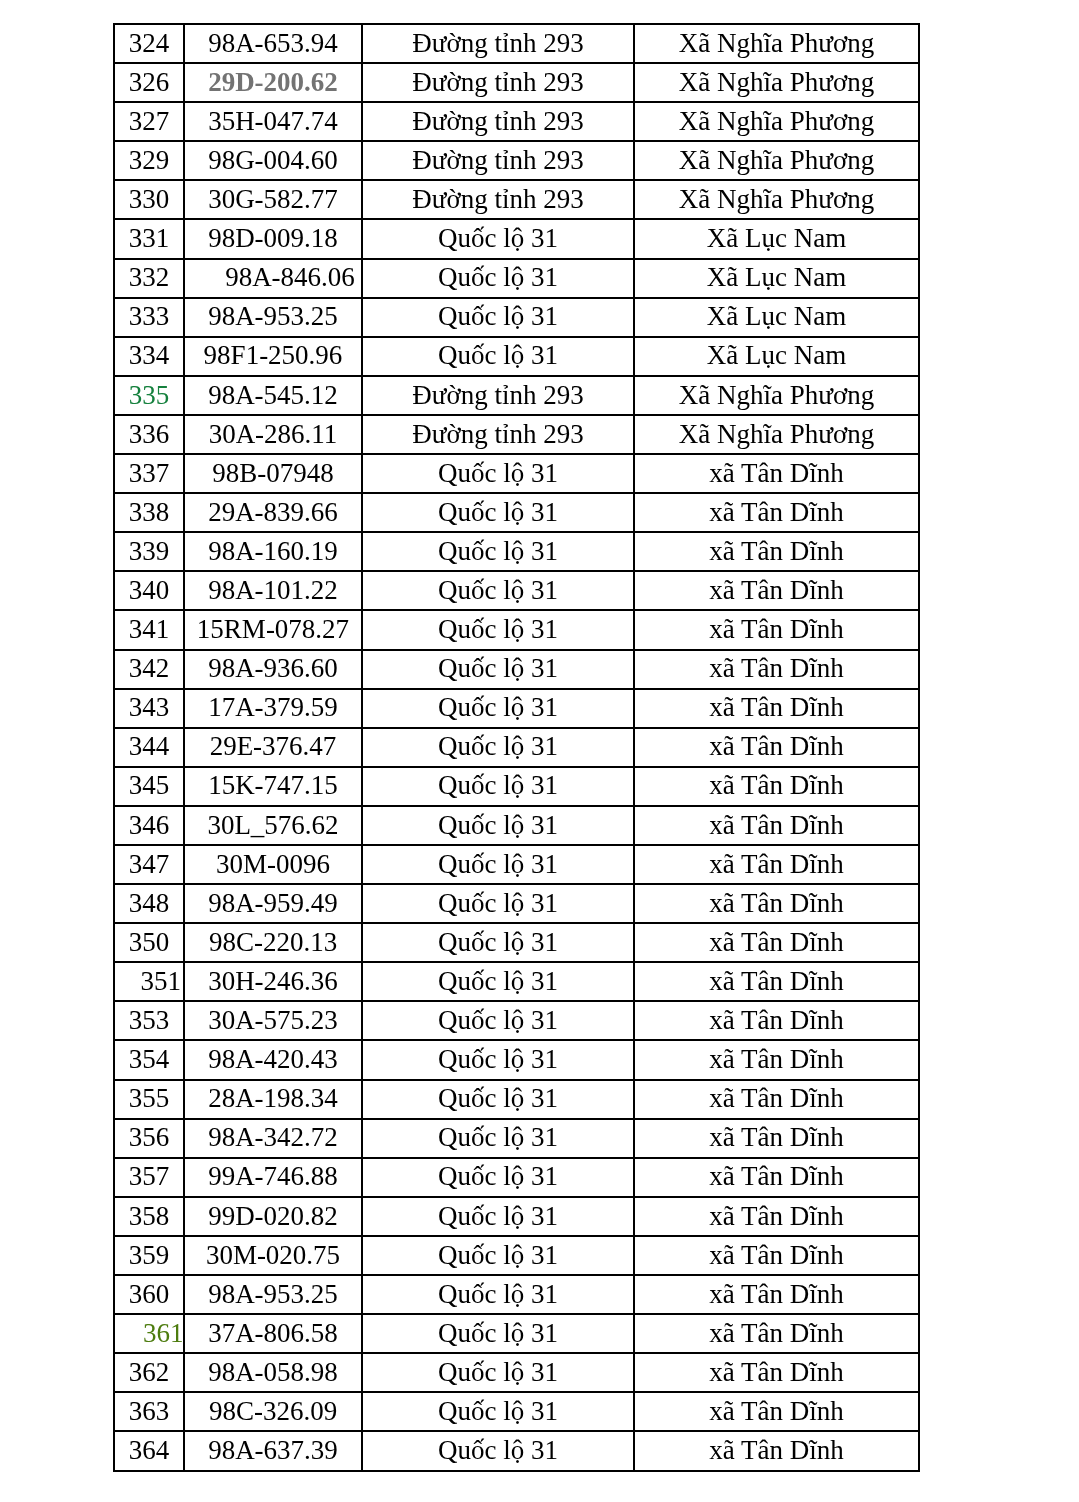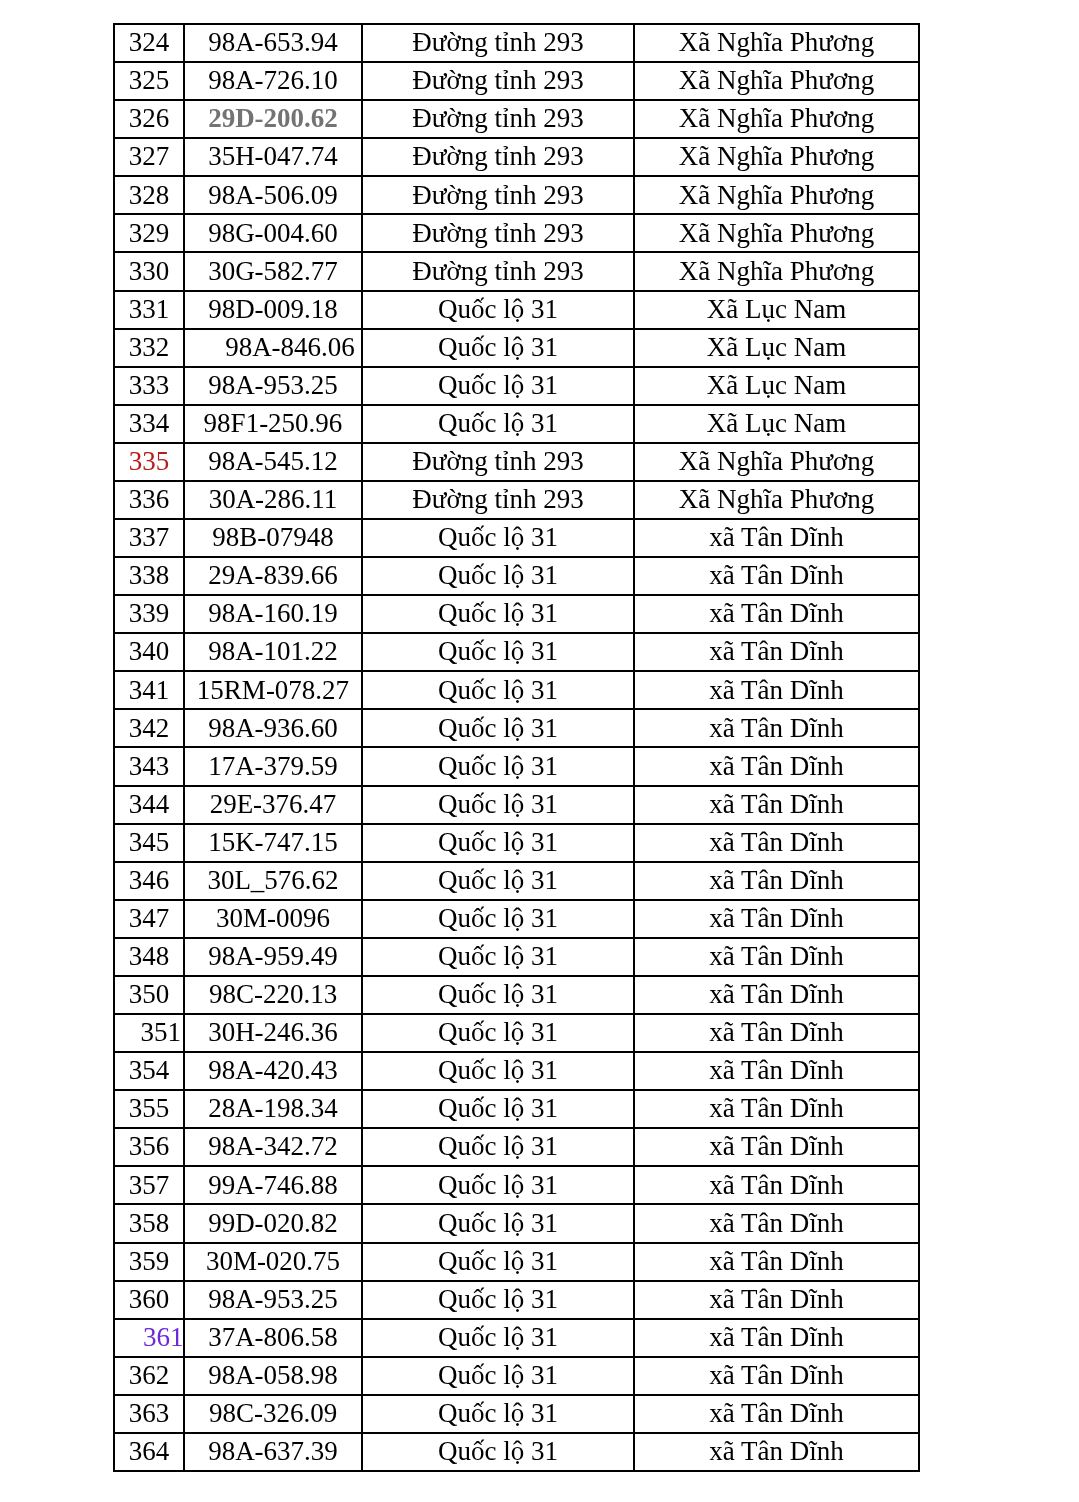--- a/index.html
+++ b/index.html
@@ -48,44 +48,32 @@
       <col style="width:285px">
     </colgroup>
     <tbody id="table-body">
         <tr>
           <td style="color: rgb(0, 0, 0); border-color: rgb(0, 0, 0);">324</td>
           <td style="color: rgb(0, 0, 0); border-color: rgb(0, 0, 0);">98A-653.94</td>
           <td style="color: rgb(0, 0, 0); border-color: rgb(0, 0, 0);">Đường tỉnh 293</td>
           <td style="color: rgb(0, 0, 0); border-color: rgb(0, 0, 0);">Xã Nghĩa Phương</td>
         </tr>
         <tr>
-          <td style="color: rgb(0, 0, 0); border-color: rgb(0, 0, 0);">325</td>
-          <td style="color: rgb(0, 0, 0); border-color: rgb(0, 0, 0);">98A-726.10</td>
-          <td style="color: rgb(0, 0, 0); border-color: rgb(0, 0, 0);">Đường tỉnh 293</td>
-          <td style="color: rgb(0, 0, 0); border-color: rgb(0, 0, 0);">Xã Nghĩa Phương</td>
-        </tr>
-        <tr>
           <td style="color: rgb(0, 0, 0); border-color: rgb(0, 0, 0);">326</td>
           <td style="color: #737373; border-color: rgb(0, 0, 0); font-weight: bold;">29D-200.62</td>
           <td style="color: rgb(0, 0, 0); border-color: rgb(0, 0, 0);">Đường tỉnh 293</td>
           <td style="color: rgb(0, 0, 0); border-color: rgb(0, 0, 0);">Xã Nghĩa Phương</td>
         </tr>
         <tr>
           <td style="color: rgb(0, 0, 0); border-color: rgb(0, 0, 0);">327</td>
           <td style="color: rgb(0, 0, 0); border-color: rgb(0, 0, 0);">35H-047.74</td>
           <td style="color: rgb(0, 0, 0); border-color: rgb(0, 0, 0);">Đường tỉnh 293</td>
           <td style="color: rgb(0, 0, 0); border-color: rgb(0, 0, 0);">Xã Nghĩa Phương</td>
         </tr>
         <tr>
-          <td style="color: rgb(0, 0, 0); border-color: rgb(0, 0, 0);">328</td>
-          <td style="color: rgb(0, 0, 0); border-color: rgb(0, 0, 0);">98A-506.09</td>
-          <td style="color: rgb(0, 0, 0); border-color: rgb(0, 0, 0);">Đường tỉnh 293</td>
-          <td style="color: rgb(0, 0, 0); border-color: rgb(0, 0, 0);">Xã Nghĩa Phương</td>
-        </tr>
-        <tr>
           <td style="color: rgb(0, 0, 0); border-color: rgb(0, 0, 0);">329</td>
           <td style="color: rgb(0, 0, 0); border-color: rgb(0, 0, 0);">98G-004.60</td>
           <td style="color: rgb(0, 0, 0); border-color: rgb(0, 0, 0);">Đường tỉnh 293</td>
           <td style="color: rgb(0, 0, 0); border-color: rgb(0, 0, 0);">Xã Nghĩa Phương</td>
         </tr>
         <tr>
           <td style="color: rgb(0, 0, 0); border-color: rgb(0, 0, 0);">330</td>
           <td style="color: rgb(0, 0, 0); border-color: rgb(0, 0, 0);">30G-582.77</td>
           <td style="color: rgb(0, 0, 0); border-color: rgb(0, 0, 0);">Đường tỉnh 293</td>
           <td style="color: rgb(0, 0, 0); border-color: rgb(0, 0, 0);">Xã Nghĩa Phương</td>
@@ -108,21 +96,21 @@
           <td style="color: rgb(0, 0, 0); border-color: rgb(0, 0, 0);">Quốc lộ 31</td>
           <td style="color: rgb(0, 0, 0); border-color: rgb(0, 0, 0);">Xã Lục Nam</td>
         </tr>
         <tr>
           <td style="color: rgb(0, 0, 0); border-color: rgb(0, 0, 0);">334</td>
           <td style="color: rgb(0, 0, 0); border-color: rgb(0, 0, 0);">98F1-250.96</td>
           <td style="color: rgb(0, 0, 0); border-color: rgb(0, 0, 0);">Quốc lộ 31</td>
           <td style="color: rgb(0, 0, 0); border-color: rgb(0, 0, 0);">Xã Lục Nam</td>
         </tr>
         <tr>
-          <td style="color: #b91c1c; border-color: rgb(0, 0, 0);">335</td>
+          <td style="color: #15803d; border-color: rgb(0, 0, 0);">335</td>
           <td style="color: rgb(0, 0, 0); border-color: rgb(0, 0, 0); margin-left: 16px;">98A-545.12</td>
           <td style="color: rgb(0, 0, 0); border-color: rgb(0, 0, 0);">Đường tỉnh 293</td>
           <td style="color: rgb(0, 0, 0); border-color: rgb(0, 0, 0);">Xã Nghĩa Phương</td>
         </tr>
         <tr>
           <td style="color: rgb(0, 0, 0); border-color: rgb(0, 0, 0);">336</td>
           <td style="color: rgb(0, 0, 0); border-color: rgb(0, 0, 0);">30A-286.11</td>
           <td style="color: rgb(0, 0, 0); border-color: rgb(0, 0, 0);">Đường tỉnh 293</td>
           <td style="color: rgb(0, 0, 0); border-color: rgb(0, 0, 0);">Xã Nghĩa Phương</td>
         </tr>
@@ -204,20 +192,26 @@
           <td style="color: rgb(0, 0, 0); border-color: rgb(0, 0, 0);">Quốc lộ 31</td>
           <td style="color: rgb(0, 0, 0); border-color: rgb(0, 0, 0);">xã Tân Dĩnh</td>
         </tr>
         <tr>
           <td style="color: rgb(0, 0, 0); border-color: rgb(0, 0, 0); text-align: right;">351</td>
           <td style="color: rgb(0, 0, 0); border-color: rgb(0, 0, 0);">30H-246.36</td>
           <td style="color: rgb(0, 0, 0); border-color: rgb(0, 0, 0);">Quốc lộ 31</td>
           <td style="color: rgb(0, 0, 0); border-color: rgb(0, 0, 0);">xã Tân Dĩnh</td>
         </tr>
         <tr>
+          <td style="color: rgb(0, 0, 0); border-color: rgb(0, 0, 0);">353</td>
+          <td style="color: rgb(0, 0, 0); border-color: rgb(0, 0, 0);">30A-575.23</td>
+          <td style="color: rgb(0, 0, 0); border-color: rgb(0, 0, 0);">Quốc lộ 31</td>
+          <td style="color: rgb(0, 0, 0); border-color: rgb(0, 0, 0);">xã Tân Dĩnh</td>
+        </tr>
+        <tr>
           <td style="color: rgb(0, 0, 0); border-color: rgb(0, 0, 0);">354</td>
           <td style="color: rgb(0, 0, 0); border-color: rgb(0, 0, 0);">98A-420.43</td>
           <td style="color: rgb(0, 0, 0); border-color: rgb(0, 0, 0);">Quốc lộ 31</td>
           <td style="color: rgb(0, 0, 0); border-color: rgb(0, 0, 0);">xã Tân Dĩnh</td>
         </tr>
         <tr>
           <td style="color: rgb(0, 0, 0); border-color: rgb(0, 0, 0);">355</td>
           <td style="color: rgb(0, 0, 0); border-color: rgb(0, 0, 0);">28A-198.34</td>
           <td style="color: rgb(0, 0, 0); border-color: rgb(0, 0, 0);">Quốc lộ 31</td>
           <td style="color: rgb(0, 0, 0); border-color: rgb(0, 0, 0);">xã Tân Dĩnh</td>
@@ -246,21 +240,21 @@
           <td style="color: rgb(0, 0, 0); border-color: rgb(0, 0, 0);">Quốc lộ 31</td>
           <td style="color: rgb(0, 0, 0); border-color: rgb(0, 0, 0);">xã Tân Dĩnh</td>
         </tr>
         <tr>
           <td style="color: rgb(0, 0, 0); border-color: rgb(0, 0, 0);">360</td>
           <td style="color: rgb(0, 0, 0); border-color: rgb(0, 0, 0);">98A-953.25</td>
           <td style="color: rgb(0, 0, 0); border-color: rgb(0, 0, 0);">Quốc lộ 31</td>
           <td style="color: rgb(0, 0, 0); border-color: rgb(0, 0, 0);">xã Tân Dĩnh</td>
         </tr>
         <tr>
-          <td style="color: #6d28d9; border-color: rgb(0, 0, 0); padding-left: 28px;">361</td>
+          <td style="color: #4d7c0f; border-color: rgb(0, 0, 0); padding-left: 28px;">361</td>
           <td style="color: rgb(0, 0, 0); border-color: rgb(0, 0, 0);">37A-806.58</td>
           <td style="color: rgb(0, 0, 0); border-color: rgb(0, 0, 0);">Quốc lộ 31</td>
           <td style="color: rgb(0, 0, 0); border-color: rgb(0, 0, 0);">xã Tân Dĩnh</td>
         </tr>
         <tr>
           <td style="color: rgb(0, 0, 0); border-color: rgb(0, 0, 0);">362</td>
           <td style="color: rgb(0, 0, 0); border-color: rgb(0, 0, 0);">98A-058.98</td>
           <td style="color: rgb(0, 0, 0); border-color: rgb(0, 0, 0);">Quốc lộ 31</td>
           <td style="color: rgb(0, 0, 0); border-color: rgb(0, 0, 0);">xã Tân Dĩnh</td>
         </tr>

